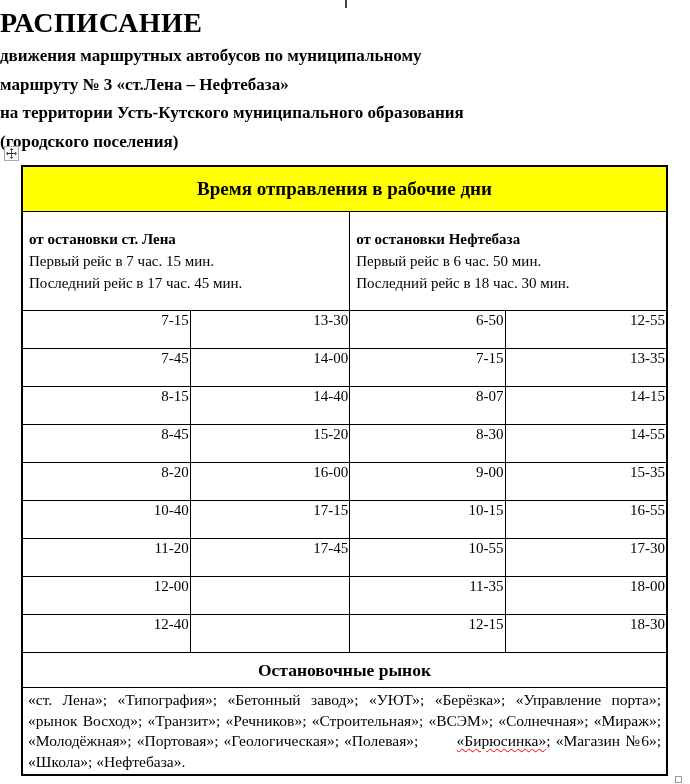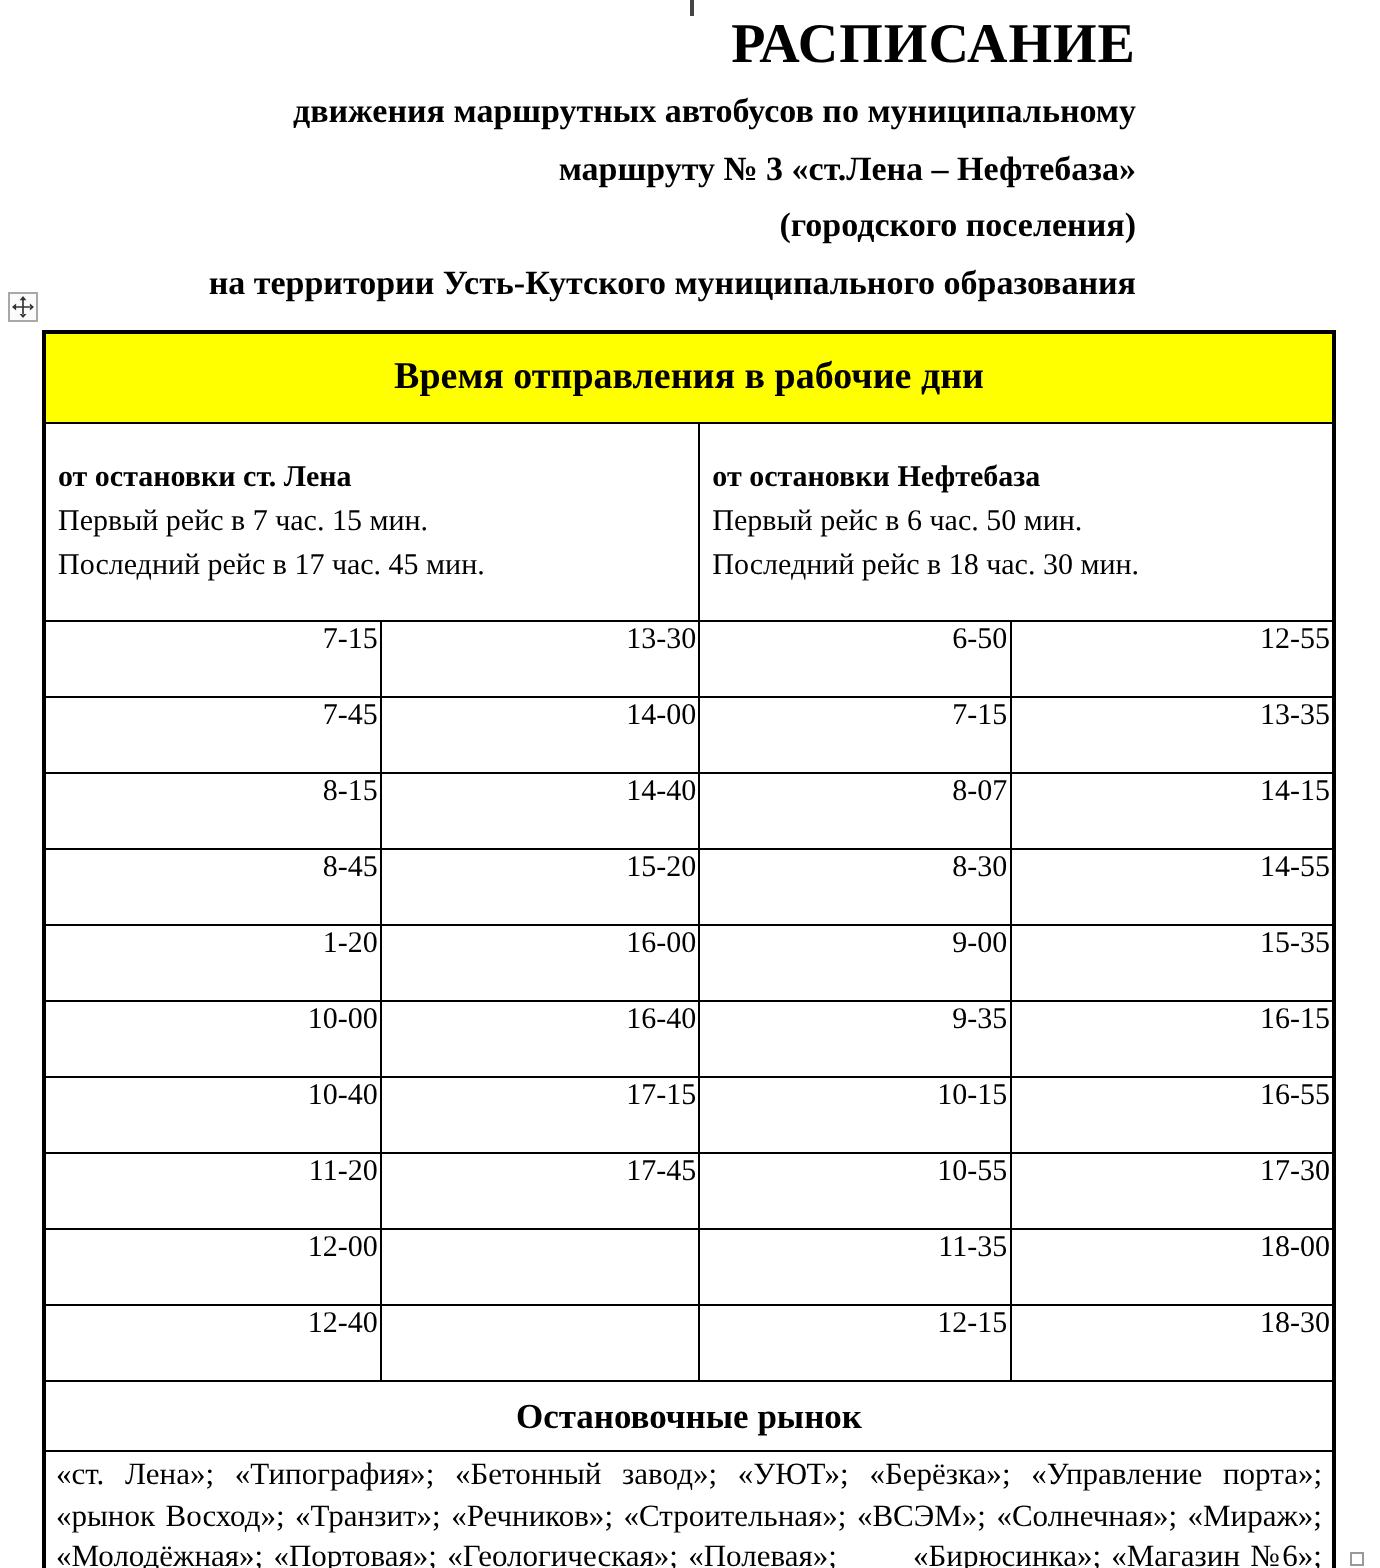--- a/index.html
+++ b/index.html
@@ -14,21 +14,21 @@
 
   
   .text-cursor {
     position: absolute; left: 345px; top: 0;
     width: 2px; height: 8px; background: #444;
   }
 
   
   .title-block {
     position: absolute; top: 4px; left: 0; width: 568px;
-    text-align: right; font-weight: bold;
+    text-align: left; font-weight: bold;
   }
   .title-main { font-size: 28px; line-height: 38px; letter-spacing: 0.5px; }
   .title-sub  { font-size: 17px; line-height: 28.5px; }
 
   
   .move-handle {
     position: absolute; left: 4px; top: 146px;
     width: 15px; height: 15px; box-sizing: border-box;
     border: 1px solid #a8a8a8; background: #fbfbfb;
     display: flex; align-items: center; justify-content: center;
@@ -88,22 +88,22 @@
 </style>
 </head>
 <body>
 
 <div class="text-cursor"></div>
 
 <div class="title-block">
   <div class="title-main">РАСПИСАНИЕ</div>
   <div class="title-sub">движения маршрутных автобусов по муниципальному</div>
   <div class="title-sub">маршруту № 3 «ст.Лена – Нефтебаза»</div>
+  <div class="title-sub">на территории Усть-Кутского муниципального образования</div>
   <div class="title-sub">(городского поселения)</div>
-  <div class="title-sub">на территории Усть-Кутского муниципального образования</div>
 </div>
 
 <div class="move-handle">
   <span style="display:flex">
     <svg width="11" height="11" viewBox="0 0 16 16" aria-hidden="true">
       <path fill="#333" d="M8 0l2.5 3h-5L8 0zM8 16l2.5-3h-5L8 16zM0 8l3-2.5v5L0 8zM16 8l-3-2.5v5L16 8zM7.4 2.6h1.2v10.8H7.4zM2.6 7.4h10.8v1.2H2.6z"></path>
     </svg>
   </span>
 </div>
 
@@ -150,30 +150,24 @@
         <td>8-07</td>
         <td>14-15</td>
       </tr>
       <tr class="time-row">
         <td>8-45</td>
         <td>15-20</td>
         <td>8-30</td>
         <td>14-55</td>
       </tr>
       <tr class="time-row">
-        <td>1-20</td>
+        <td>8-20</td>
         <td>16-00</td>
         <td>9-00</td>
         <td>15-35</td>
-      </tr>
-      <tr class="time-row">
-        <td>10-00</td>
-        <td>16-40</td>
-        <td>9-35</td>
-        <td>16-15</td>
       </tr>
       <tr class="time-row">
         <td>10-40</td>
         <td>17-15</td>
         <td>10-15</td>
         <td>16-55</td>
       </tr>
       <tr class="time-row">
         <td>11-20</td>
         <td>17-45</td>

